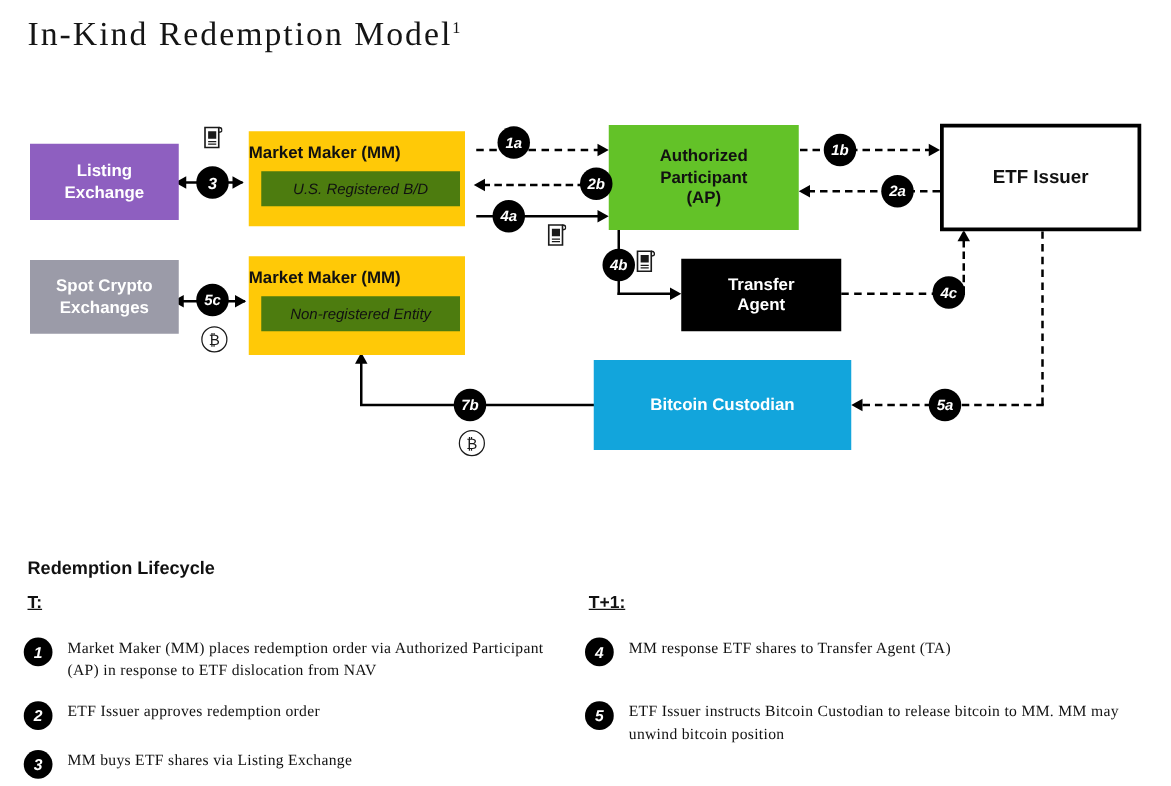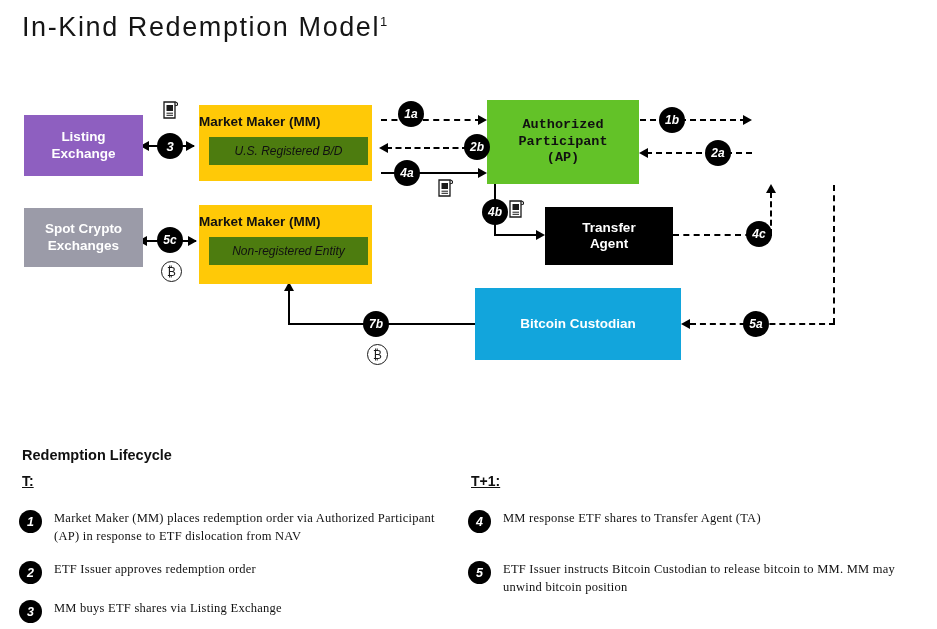--- a/index.html
+++ b/index.html
@@ -3,42 +3,42 @@
 <meta charset="utf-8">
 <style>
   html,body{margin:0;padding:0;background:#ffffff;}
   body{width:937px;height:629px;position:relative;overflow:hidden;
        font-family:"Liberation Sans",sans-serif;}
 
   .root{position:absolute;left:0;top:0;width:937px;height:629px;}
 
   
   .title{position:absolute;left:22px;top:12px;
-         font-family:Liberation Sans, sans-serif;
+         font-family:Liberation Serif, serif;
          font-size:27px;letter-spacing:1.6px;color:#151515;white-space:nowrap;}
   .title sup{font-size:13px;letter-spacing:0;vertical-align:super;}
 
   
   .legend{position:absolute;left:782px;top:33px;width:155px;}
   .legrow{position:relative;height:22px;}
   .legrow .lbl{position:absolute;left:52px;top:1px;font-style:italic;
                font-size:11.5px;color:#111;white-space:nowrap;}
   .legline{position:absolute;left:0;top:9px;width:44px;height:2px;}
   .legline.dash{border-top:2px dashed #000;}
   .legline.solid{background:#000;}
   .legarrow{position:absolute;left:42px;top:4px;width:0;height:0;
             border-left:8px solid #000;border-top:5px solid transparent;
             border-bottom:5px solid transparent;}
 
   
   .box{position:absolute;box-sizing:border-box;display:flex;
        flex-direction:column;align-items:center;justify-content:center;
        text-align:center;font-weight:bold;font-size:13.5px;line-height:1.22;}
   .box.white-text{color:#ffffff;}
-  .box.dark-text{color:#111111;font-family:Liberation Mono, monospace;}
+  .box.dark-text{color:#111111;}
 
   .mmbox{position:absolute;box-sizing:border-box;background:#FFC907;
          padding-top:9px;}
   .mmbox .mmtitle{font-weight:bold;font-size:13.5px;color:#111;
                   text-align:left;}
   .mmbox .mmsub{margin:8px 4px 0 10px;background:#4d7c0f;
                 font-style:italic;font-weight:normal;font-size:12px;
                 color:#111;text-align:center;padding:7px 4px;}
 
   .issuer{border:3px solid #000;background:#fff;color:#111;}
@@ -154,20 +154,23 @@
     <div class="mmtitle">Market Maker (MM)</div>
     <div class="mmsub">Non-registered Entity</div>
   </div>
 
   <div class="box dark-text" style="left:487px;top:100px;width:152px;height:84px;background:#63C228;">
     <span>Authorized</span>
     <span>Participant</span>
     <span>(AP)</span>
   </div>
 
+  <div class="box issuer" style="left:752px;top:99px;width:161px;height:86px;font-size:15px;">
+    <span>ETF Issuer</span>
+  </div>
 
   <div class="box white-text" style="left:545px;top:207px;width:128px;height:58px;background:#000000;">
     <span>Transfer</span>
     <span>Agent</span>
   </div>
 
   <div class="box white-text" style="left:475px;top:288px;width:206px;height:72px;background:#12A5DC;">
     <span>Bitcoin Custodian</span>
   </div>
 

